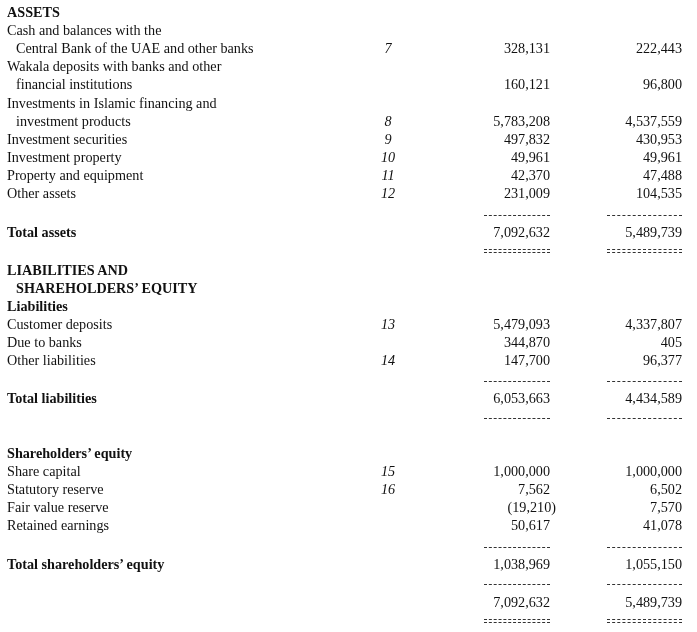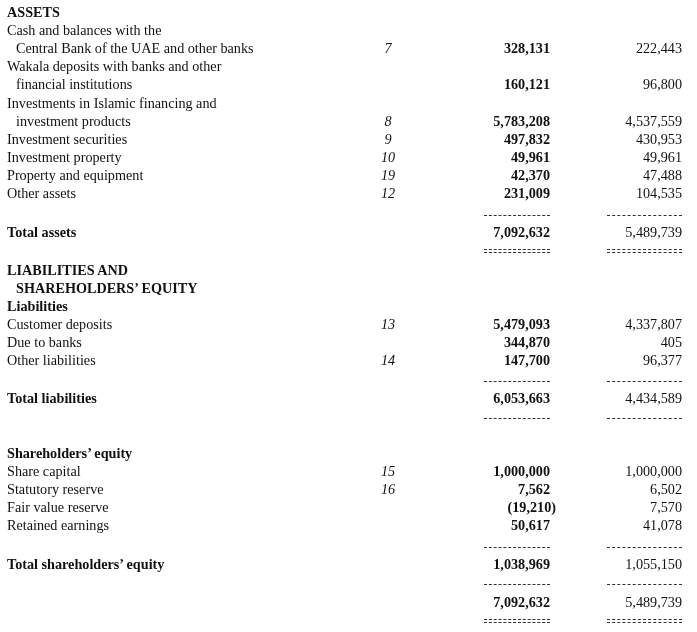--- a/index.html
+++ b/index.html
@@ -7,21 +7,21 @@
     width: 697px; height: 632px; overflow: hidden; position: relative;
     font-family: "Liberation Serif", "DejaVu Serif", serif;
     font-size: 14.2px; color: #111111;
   }
   .row { position: absolute; left: 0; width: 697px; height: 18px; line-height: 18px; }
   .lbl { position: absolute; left: 7px; white-space: nowrap; }
   .lbl.indent { left: 16px; }
   .lbl.bold, .num.bold { font-weight: bold; }
   .note { position: absolute; left: 381px; width: 14px; text-align: center; font-style: italic; }
   .num { position: absolute; text-align: right; white-space: nowrap; }
-  .cur { right: 147px; font-weight: bold; }
+  .cur { right: 147px; font-weight: normal; }
   .cur.paren { right: 141px; }
   .prev { right: 15px; }
   .rule { position: absolute; height: 0; }
   .rule.single { border-top: 1px dashed #333; }
   .rule.double { border-top: 1px dashed #333; height: 2px; border-bottom: 1px dashed #333; }
   .rule.c1 { left: 484px; width: 66px; }
   .rule.c2 { left: 607px; width: 75px; }
 </style>
 </head>
 <body>
@@ -68,21 +68,21 @@
     <span class="num prev">430,953</span>
   </div>
   <div class="row" style="top:148px">
     <span class="lbl">Investment property</span>
     <span class="note">10</span>
     <span class="num cur">49,961</span>
     <span class="num prev">49,961</span>
   </div>
   <div class="row" style="top:166px">
     <span class="lbl">Property and equipment</span>
-    <span class="note">19</span>
+    <span class="note">11</span>
     <span class="num cur">42,370</span>
     <span class="num prev">47,488</span>
   </div>
   <div class="row" style="top:184px">
     <span class="lbl">Other assets</span>
     <span class="note">12</span>
     <span class="num cur">231,009</span>
     <span class="num prev">104,535</span>
   </div>
 

